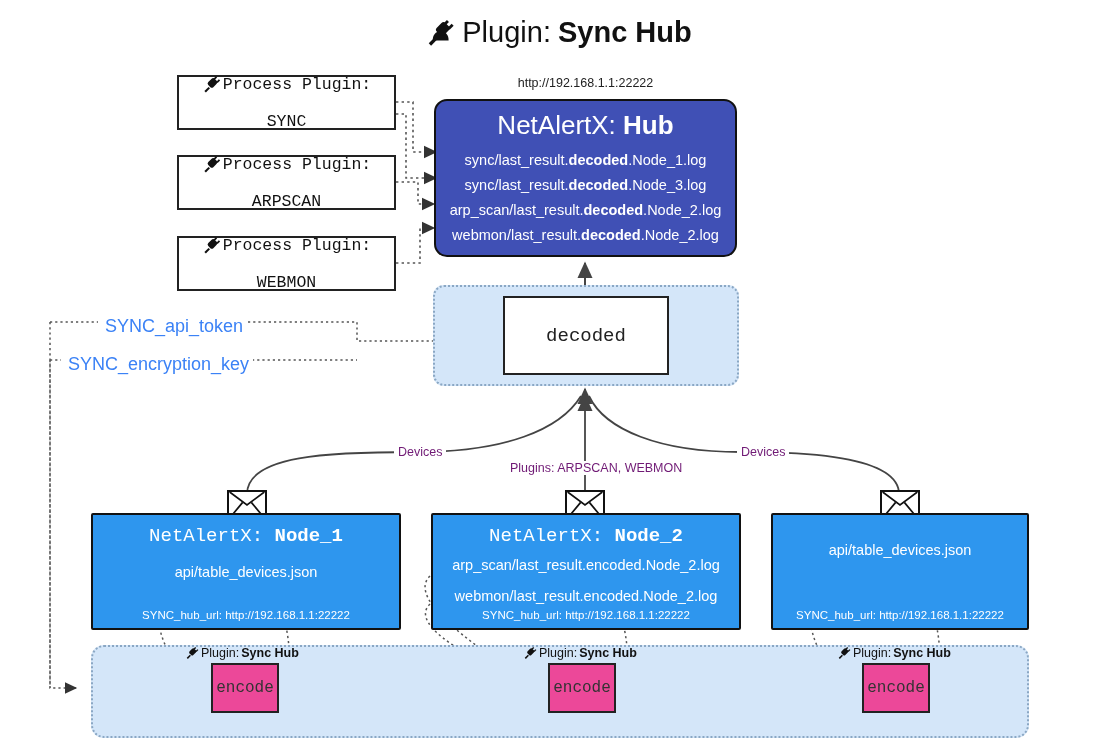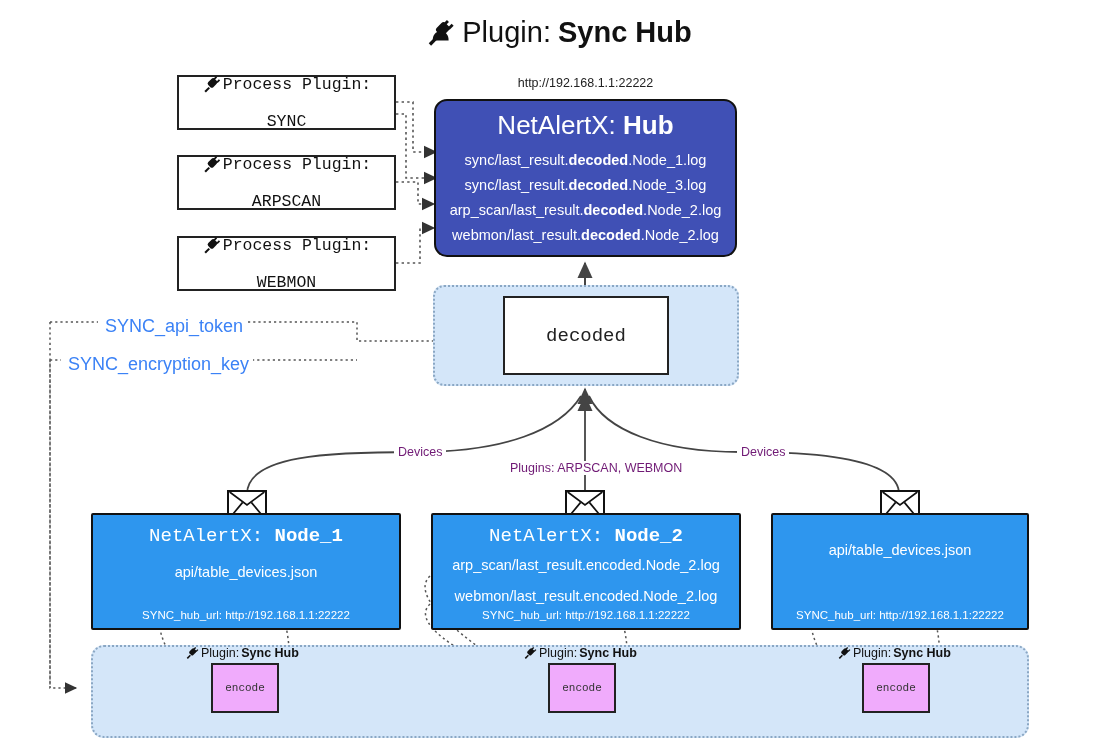--- a/index.html
+++ b/index.html
@@ -78,23 +78,23 @@
 
   
   #enc-band{left:91px;top:645px;width:938px;height:93px;background:#D4E6F9;
        border:2px dotted #8aa7c4;border-radius:13px;}
   .enc-label{font-size:12.5px;color:#111;display:flex;align-items:center;gap:2px;white-space:nowrap;}
   .enc-label .plug-xs{width:14px;height:14px;display:inline-block;}
   .enc-label .b{font-weight:700;}
   #encl1{left:185px;top:646px;}
   #encl2{left:523px;top:646px;}
   #encl3{left:837px;top:646px;}
-  .encbox{width:68px;height:50px;background:#f0abfc;border:2px solid #222;
+  .encbox{width:68px;height:50px;background:#ec4899;border:2px solid #222;
        display:flex;align-items:center;justify-content:center;
-       font-family:"Liberation Mono",monospace;font-size:11px;color:#333;}
+       font-family:"Liberation Mono",monospace;font-size:16px;color:#333;}
   #enc1{left:211px;top:663px;}
   #enc2{left:548px;top:663px;}
   #enc3{left:862px;top:663px;}
 </style>
 </head>
 <body>
 
 <div id="stage">
 
   <svg id="wires" viewBox="0 0 1117 754">

